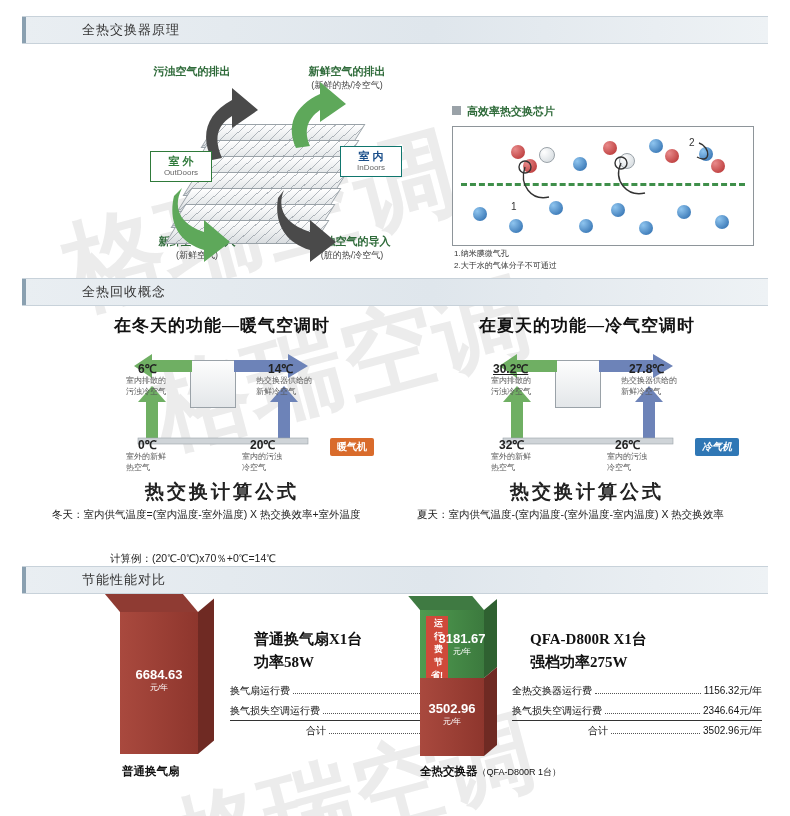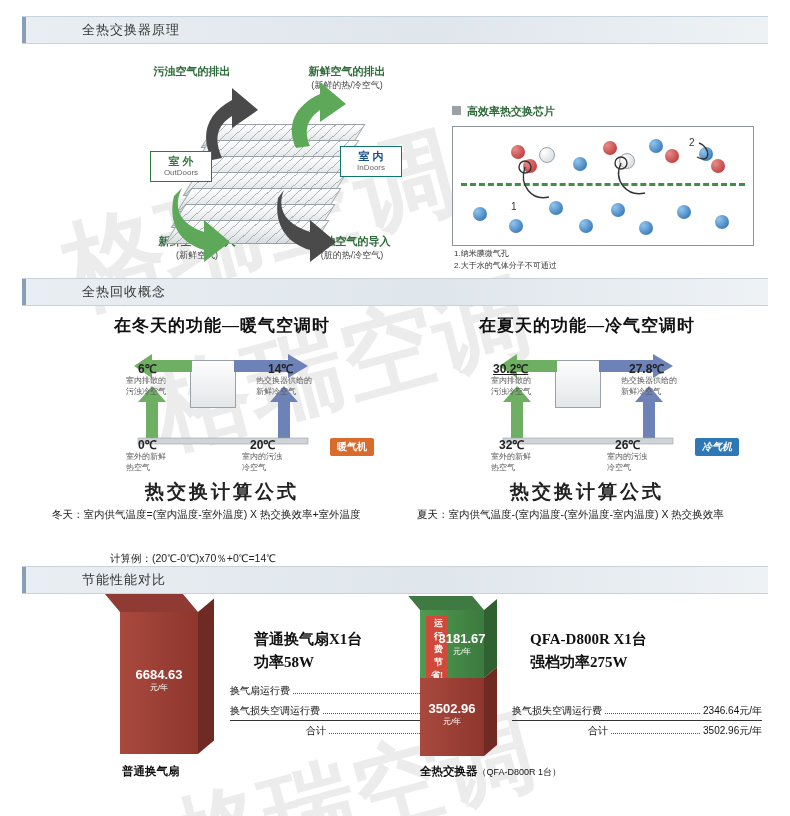--- a/index.html
+++ b/index.html
@@ -460,20 +460,25 @@
         <span>3502.96</span>
         <span class="unit">元/年</span>
       </div>
     </div>
 
     <div class="prod-title" style="left:508px; top:62px;">
       <div>QFA-D800R X1台</div>
       <div>强档功率275W</div>
     </div>
 
+    <div class="cost-row" style="left:490px; top:118px; width:250px;">
+      <span class="lbl">全热交换器运行费</span>
+      <span class="dots"></span>
+      <span class="val">1156.32元/年</span>
+    </div>
     <div class="cost-row" style="left:490px; top:138px; width:250px;">
       <span class="lbl">换气损失空调运行费</span>
       <span class="dots"></span>
       <span class="val">2346.64元/年</span>
     </div>
     <div class="hr-line" style="left:490px; top:154px; width:250px;"></div>
     <div class="cost-row total" style="left:490px; top:158px; width:250px;">
       <span class="lbl">合计</span>
       <span class="dots"></span>
       <span class="val">3502.96元/年</span>

